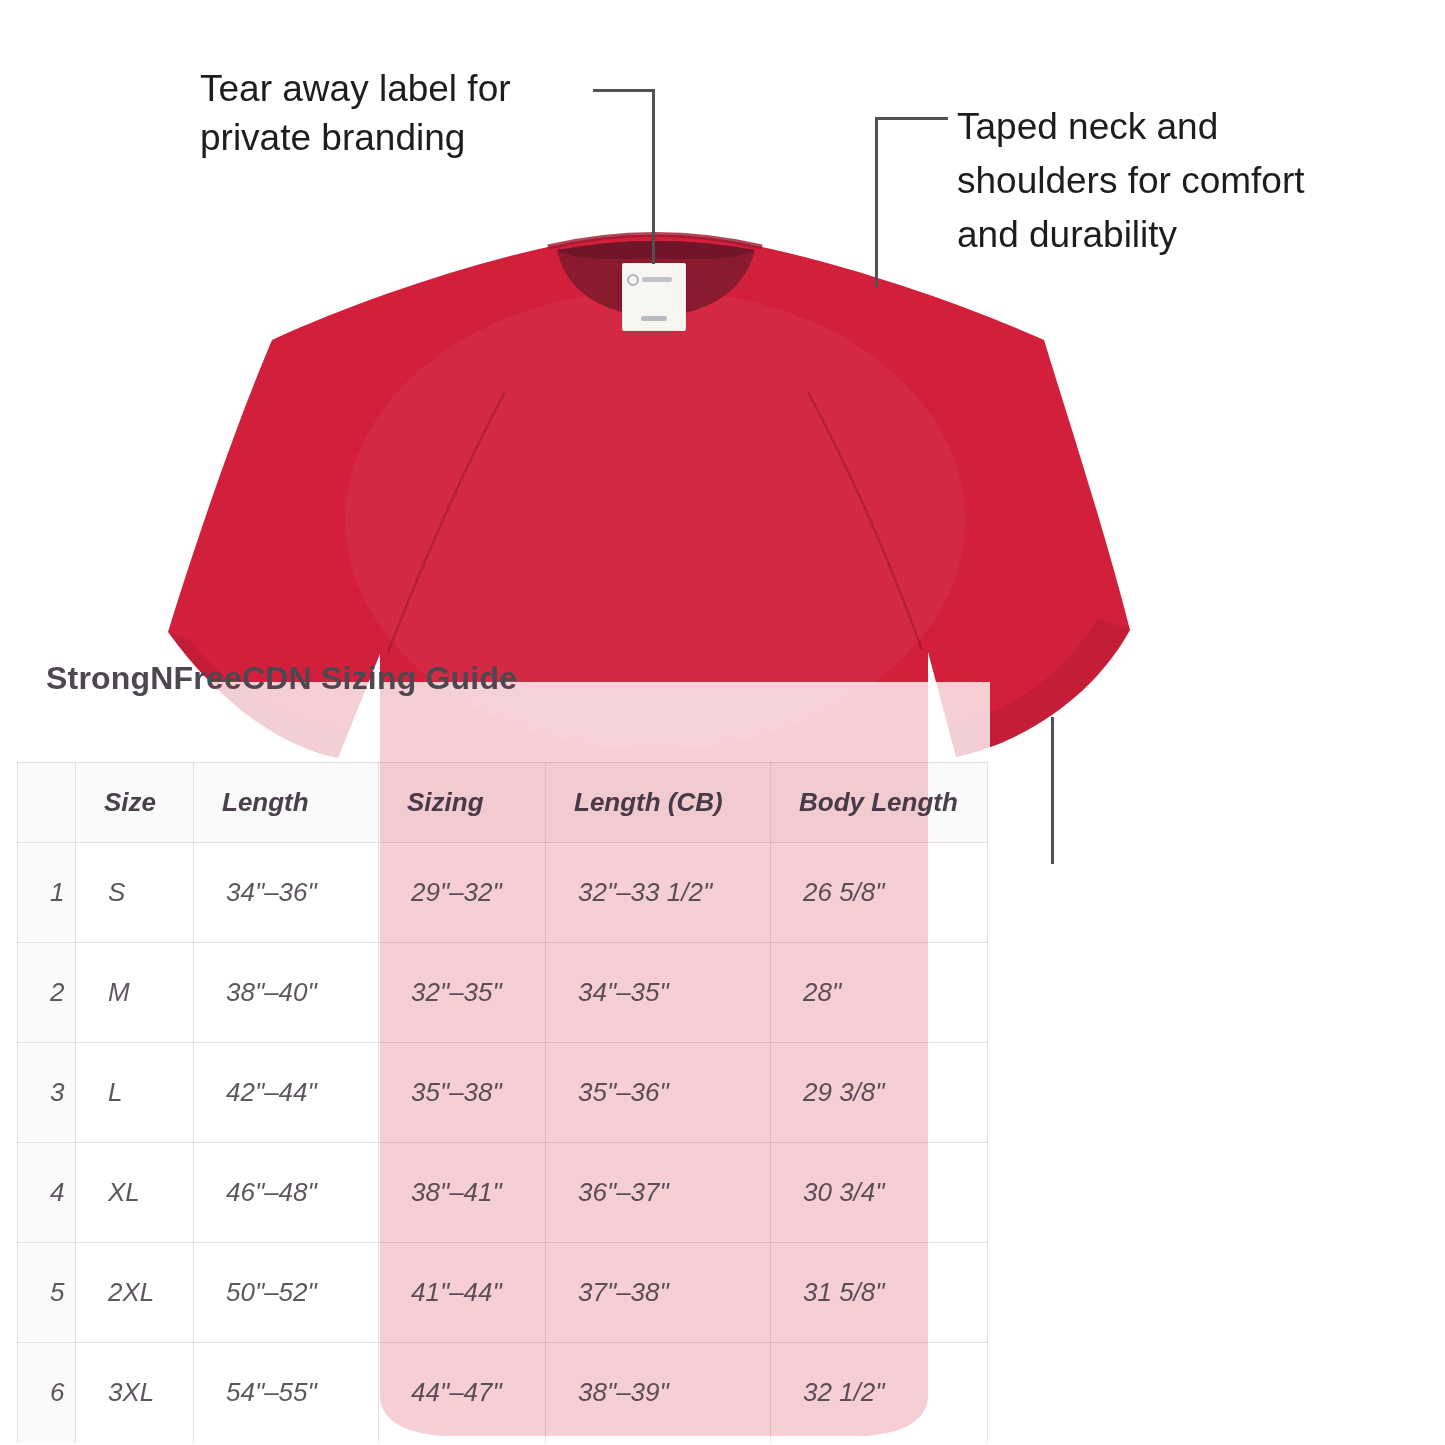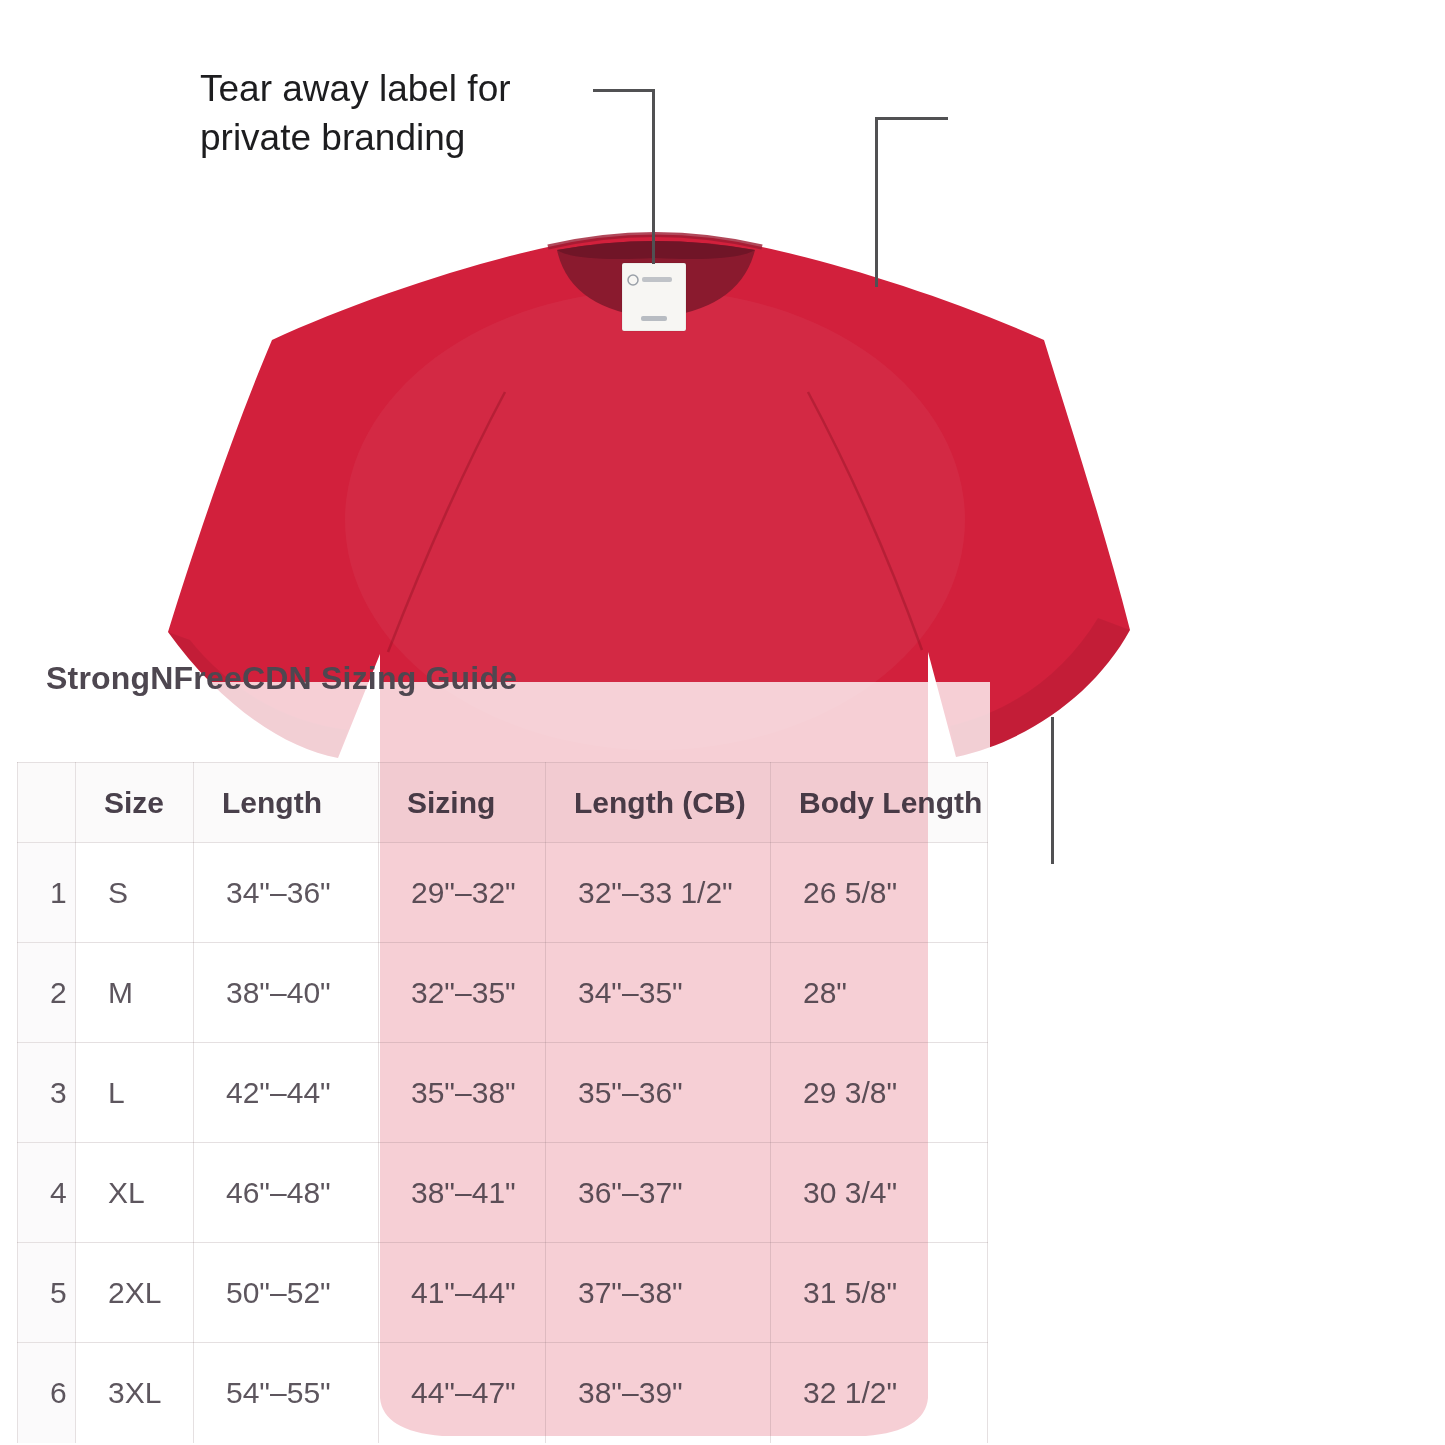--- a/index.html
+++ b/index.html
@@ -45,23 +45,24 @@
     left: 17px; top: 762px;
     width: 970px;
     border-collapse: collapse;
     table-layout: fixed;
     z-index: 3;
   }
   table.sizing th, table.sizing td {
     border: 1px solid rgba(135,115,120,0.22);
     text-align: left;
     vertical-align: middle;
-    font-size: 30px;
+    font-size: 26px;
     overflow: hidden;
     white-space: nowrap;
+    font-style: italic;
   }
   table.sizing thead tr { height: 80px; }
   table.sizing tbody tr { height: 100px; }
   table.sizing th {
     padding-left: 28px;
     font-weight: 700;
     color: rgba(48,38,50,0.88);
     background: rgba(130,110,115,0.035);
   }
   table.sizing td {
@@ -207,18 +208,21 @@
           <td>32 1/2"</td>
         </tr>
       </tbody>
   </table>
 
   <div class="callout lh48" style="left:200px; top:64px;">Tear away label for
 private branding</div>
   <div class="leader" style="left:593px; top:89px; width:62px; height:3px;"></div>
   <div class="leader" style="left:652px; top:89px; width:3px; height:175px;"></div>
 
+  <div class="callout lh54" style="left:957px; top:100px;">Taped neck and
+shoulders for comfort
+and durability</div>
   <div class="leader" style="left:875px; top:117px; width:73px; height:3px;"></div>
   <div class="leader" style="left:875px; top:117px; width:3px; height:170px;"></div>
 
   <div class="leader" style="left:1051px; top:717px; width:3px; height:147px;"></div>
 
 </div>
 
 </body></html>

